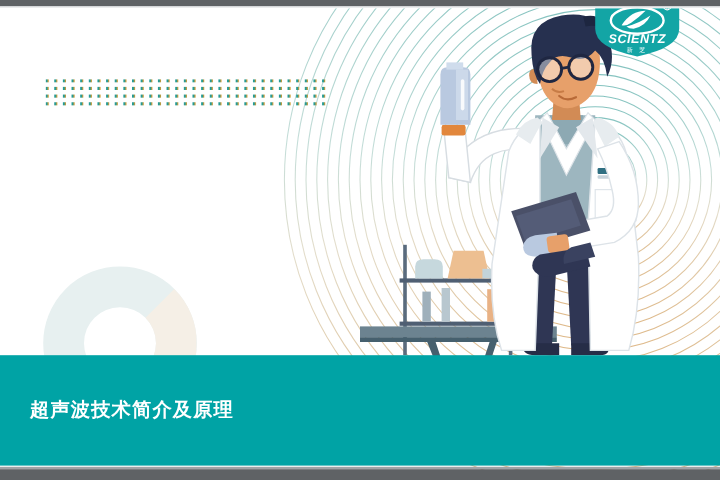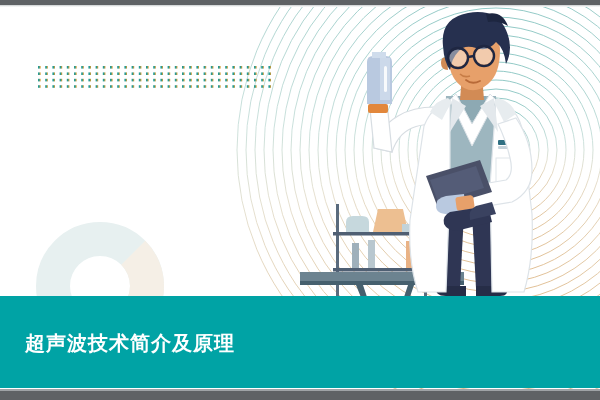--- a/index.html
+++ b/index.html
@@ -83,21 +83,21 @@
   .logo svg{display:block;}
 
   
   .caption-bar{
     position:absolute;left:0;top:296px;width:600px;height:92px;
     background:#00a3a5;z-index:25;
   }
   .caption-text{
     position:absolute;left:25px;top:331px;z-index:26;
     color:#ffffff;
-    font-size:20px;line-height:24px;
+    font-size:16px;line-height:24px;
     font-weight:bold;
     letter-spacing:1px;
     white-space:nowrap;
   }
 </style>
 </head>
 <body>
 
 <div class="slide">
 
@@ -398,20 +398,35 @@
             <rect x="208.8" y="0" width="2.6" height="2.6"></rect>
           <rect x="216" y="0" width="2.6" height="2.6"></rect>
             <rect x="223.2" y="0" width="2.6" height="2.6"></rect>
           <rect x="230.4" y="0" width="2.6" height="2.6"></rect>
         </g>
       </g>
     </svg>
   </div>
 
 
+  <div class="logo">
+    <svg width="78" height="48" viewBox="0 0 78 48" aria-hidden="true">
+      <path d="M4 -12 L74 -12 L74 24 Q74 40 39 47 Q4 40 4 24 Z" fill="#13a5a5"></path>
+
+      <ellipse cx="39" cy="17" rx="22" ry="11" fill="none" stroke="#ffffff" stroke-width="2"></ellipse>
+      <path d="M26 21 Q34 9 46 9 Q40 15 34 19 Q30 22 26 21 Z" fill="#ffffff"></path>
+      <path d="M30 22 Q40 20 50 13 Q46 22 36 24 Q32 24 30 22 Z" fill="#ffffff"></path>
+
+      <circle cx="64" cy="5" r="3.2" fill="none" stroke="#ffffff" stroke-width="0.9"></circle>
+      <text x="64" y="7.2" font-family="'Liberation Sans',sans-serif" font-size="4" fill="#ffffff" text-anchor="middle">R</text>
+
+      <text x="39" y="36" font-family="'Liberation Sans',sans-serif" font-size="10.5" font-weight="bold" font-style="italic" fill="#ffffff" text-anchor="middle" letter-spacing="0.4">SCIENTZ</text>
+      <text x="39" y="43.5" font-family="'Liberation Sans',sans-serif" font-size="5" fill="#ffffff" text-anchor="middle" letter-spacing="2">新 芝</text>
+    </svg>
+  </div>
 
   <div class="caption-bar"></div>
   <div class="caption-text">超声波技术简介及原理</div>
 
   <div class="bottom-strip-hi"></div>
   <div class="bottom-strip"></div>
 
 </div>
 
 </body></html>

